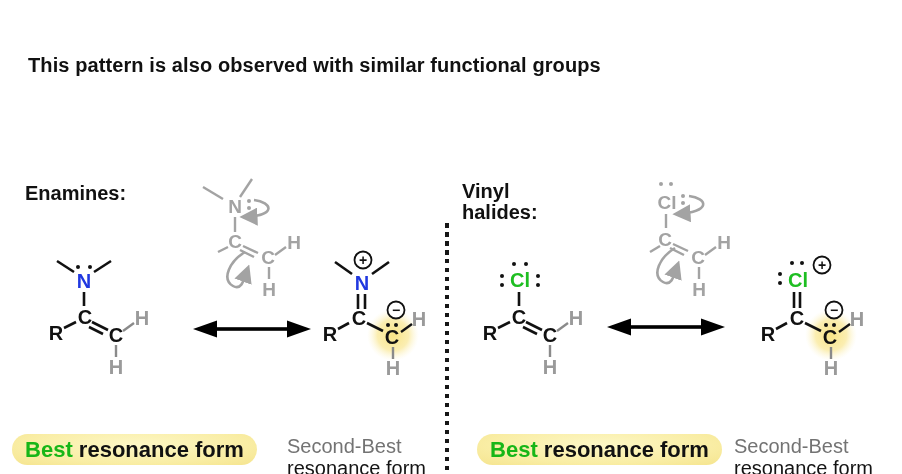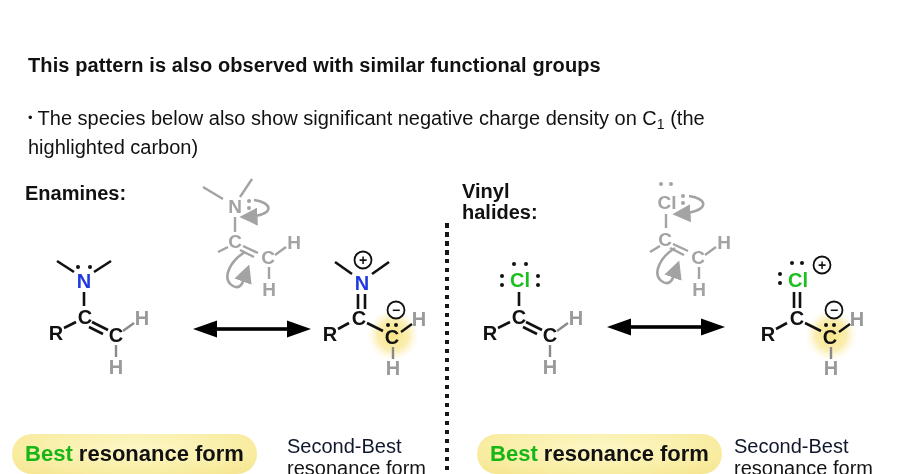--- a/index.html
+++ b/index.html
@@ -14,41 +14,40 @@
   .bullet sub{font-size:14px;vertical-align:-4px;}
   .section-label{font-size:20px;font-weight:700;line-height:21px;}
   .enamines-label{left:25px;top:149px;}
   .vinyl-label{left:462px;top:147px;}
   .divider{
     left:445px;top:189px;width:4px;height:285px;
     background:repeating-linear-gradient(180deg,#161616 0 4.5px,transparent 4.5px 9px);
   }
   svg text{font-family:"Liberation Sans",sans-serif;font-weight:700;}
   .pill{
-    top:400px;width:245px;height:40px;border-radius:21.5px;
+    top:400px;width:245px;height:31px;border-radius:21.5px;
     background:radial-gradient(ellipse at 50% 35%,#fdf7c6 0%,#f9eda4 65%,#f5e48e 100%);
     display:flex;align-items:center;justify-content:center;
     font-size:22px;font-weight:700;white-space:pre;
   }
   .pill-left{left:12px;}
   .pill-right{left:477px;}
   .best-word{color:#17b617;}
   .second-best{top:401px;font-size:20px;line-height:22px;font-weight:400;}
   .sb-left{left:287px;}
   .sb-right{left:734px;}
-  .sb-line1{color:#0f172a;}
+  .sb-line1{color:#737373;}
   .sb-line2{color:#141414;}
 </style>
 </head>
 <body>
 
 <div class="canvas">
 
   <div class="abs title">This pattern is also observed with similar functional groups</div>
-  <div class="abs bullet"><span class="bullet-dot">•</span><span>The species below also show significant negative charge density on C</span><sub>1</sub><span> (the</span><br><span>highlighted carbon)</span></div>
 
   <div class="abs section-label vinyl-label">
     <span>Vinyl</span><br>
     <span>halides:</span>
   </div>
   <div class="abs section-label enamines-label">Enamines:</div>
 
   <div class="abs divider"></div>
 
   <svg class="abs" style="left:20px;top:210px;" width="140" height="135" viewBox="0 0 140 135">

